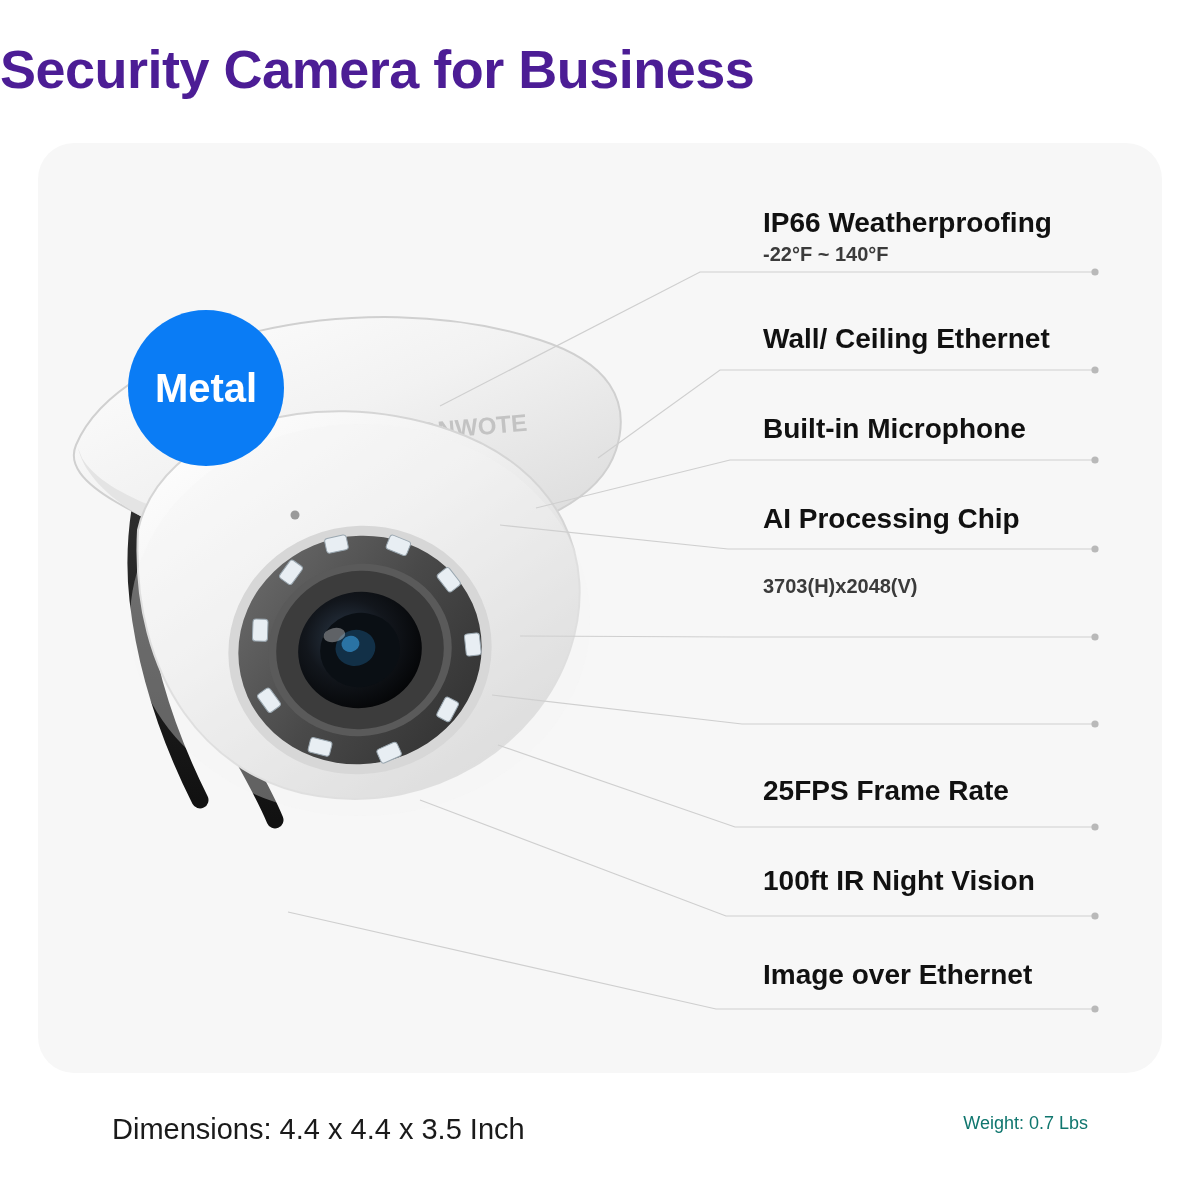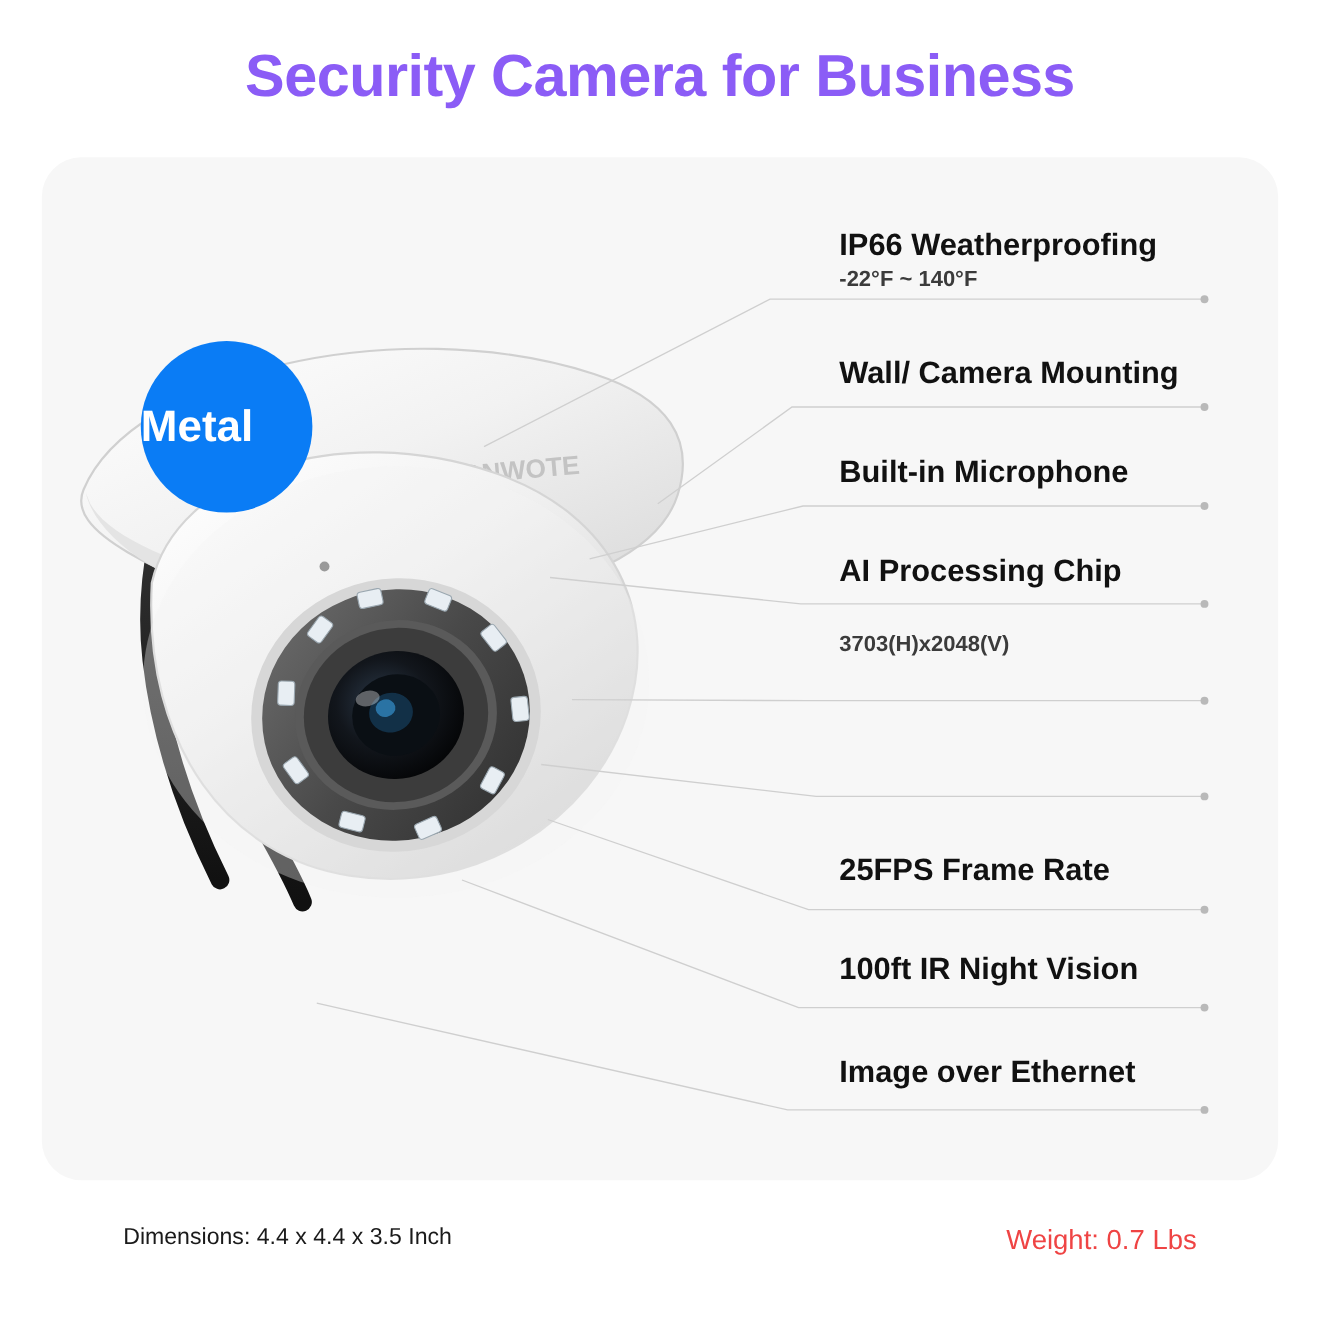--- a/index.html
+++ b/index.html
@@ -14,25 +14,24 @@
     color: #111111;
     position: relative;
     overflow: hidden;
   }
 
   #page-title {
     position: absolute;
     top: 38px;
     left: 0;
     width: 1200px;
-    text-align: center;
     font-size: 54px;
     font-weight: 700;
     letter-spacing: -0.5px;
-    color: #8b5cf6;
+    color: #4c1d95;
   }
 
   #card {
     position: absolute;
     left: 38px;
     top: 143px;
     width: 1124px;
     height: 930px;
     background: #f7f7f7;
     border-radius: 36px;
@@ -53,20 +52,21 @@
     position: absolute;
     left: 128px;
     top: 310px;
     width: 156px;
     height: 156px;
     border-radius: 50%;
     background: #0a7cf5;
     color: #ffffff;
     display: flex;
     align-items: center;
+    justify-content: center;
     font-size: 40px;
     font-weight: 700;
   }
 
   
   #callouts {
     position: absolute;
     left: 0;
     top: 0;
     width: 1200px;
@@ -92,29 +92,29 @@
     white-space: nowrap;
     line-height: 1.25;
     margin-top: 2px;
   }
 
   
   #footer-left {
     position: absolute;
     left: 112px;
     top: 1113px;
-    font-size: 21px;
+    font-size: 29px;
     color: #1a1a1a;
   }
   #footer-right {
     position: absolute;
     right: 112px;
     top: 1113px;
-    font-size: 25px;
-    color: #ef4444;
+    font-size: 18px;
+    color: #0f766e;
   }
 </style>
 </head>
 <body>
 
 <div id="page-title">Security Camera for Business</div>
 
 <div id="card"></div>
 
 <div id="camera-figure">
@@ -254,21 +254,21 @@
     <circle cx="1095" cy="1009" r="3.6"></circle>
   </g>
 </svg>
 
 <div class="callout" style="top:206px">
   <div class="c-title">IP66 Weatherproofing</div>
   <div class="c-sub">-22°F ~ 140°F</div>
 </div>
 
 <div class="callout" style="top:322px">
-  <div class="c-title">Wall/ Camera Mounting</div>
+  <div class="c-title">Wall/ Ceiling Ethernet</div>
 </div>
 
 <div class="callout" style="top:412px">
   <div class="c-title">Built-in Microphone</div>
 </div>
 
 <div class="callout" style="top:502px">
   <div class="c-title">AI Processing Chip</div>
 </div>
 

